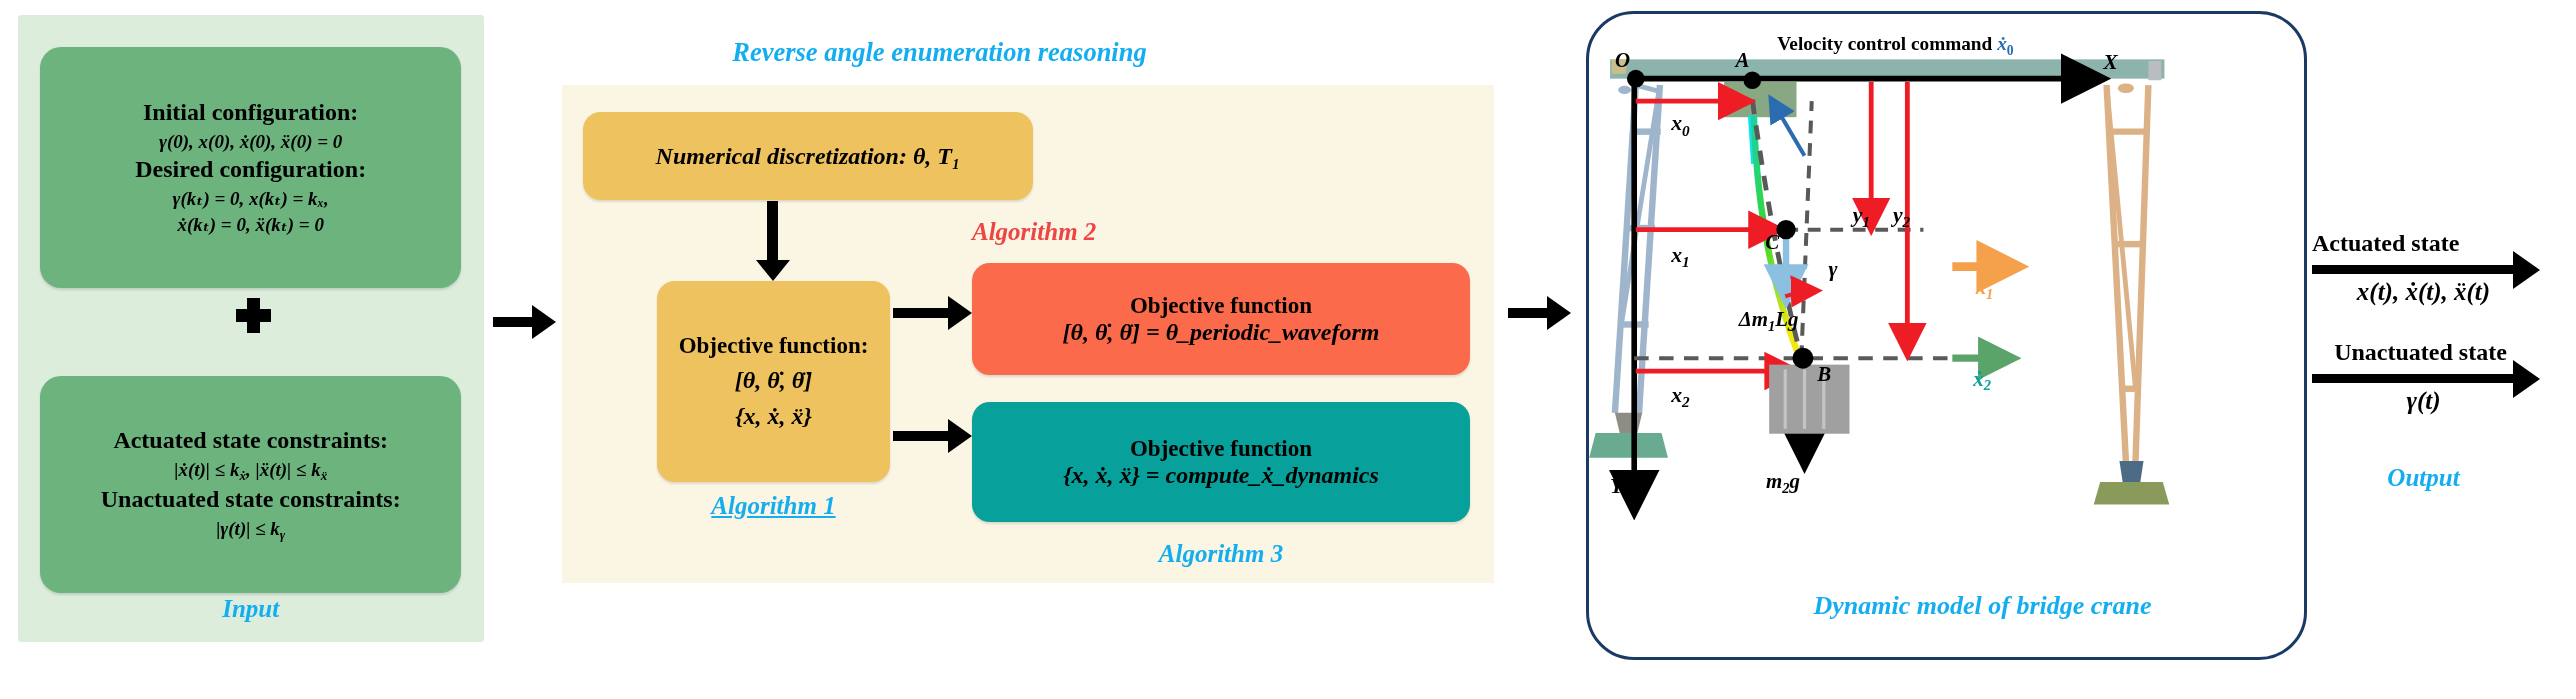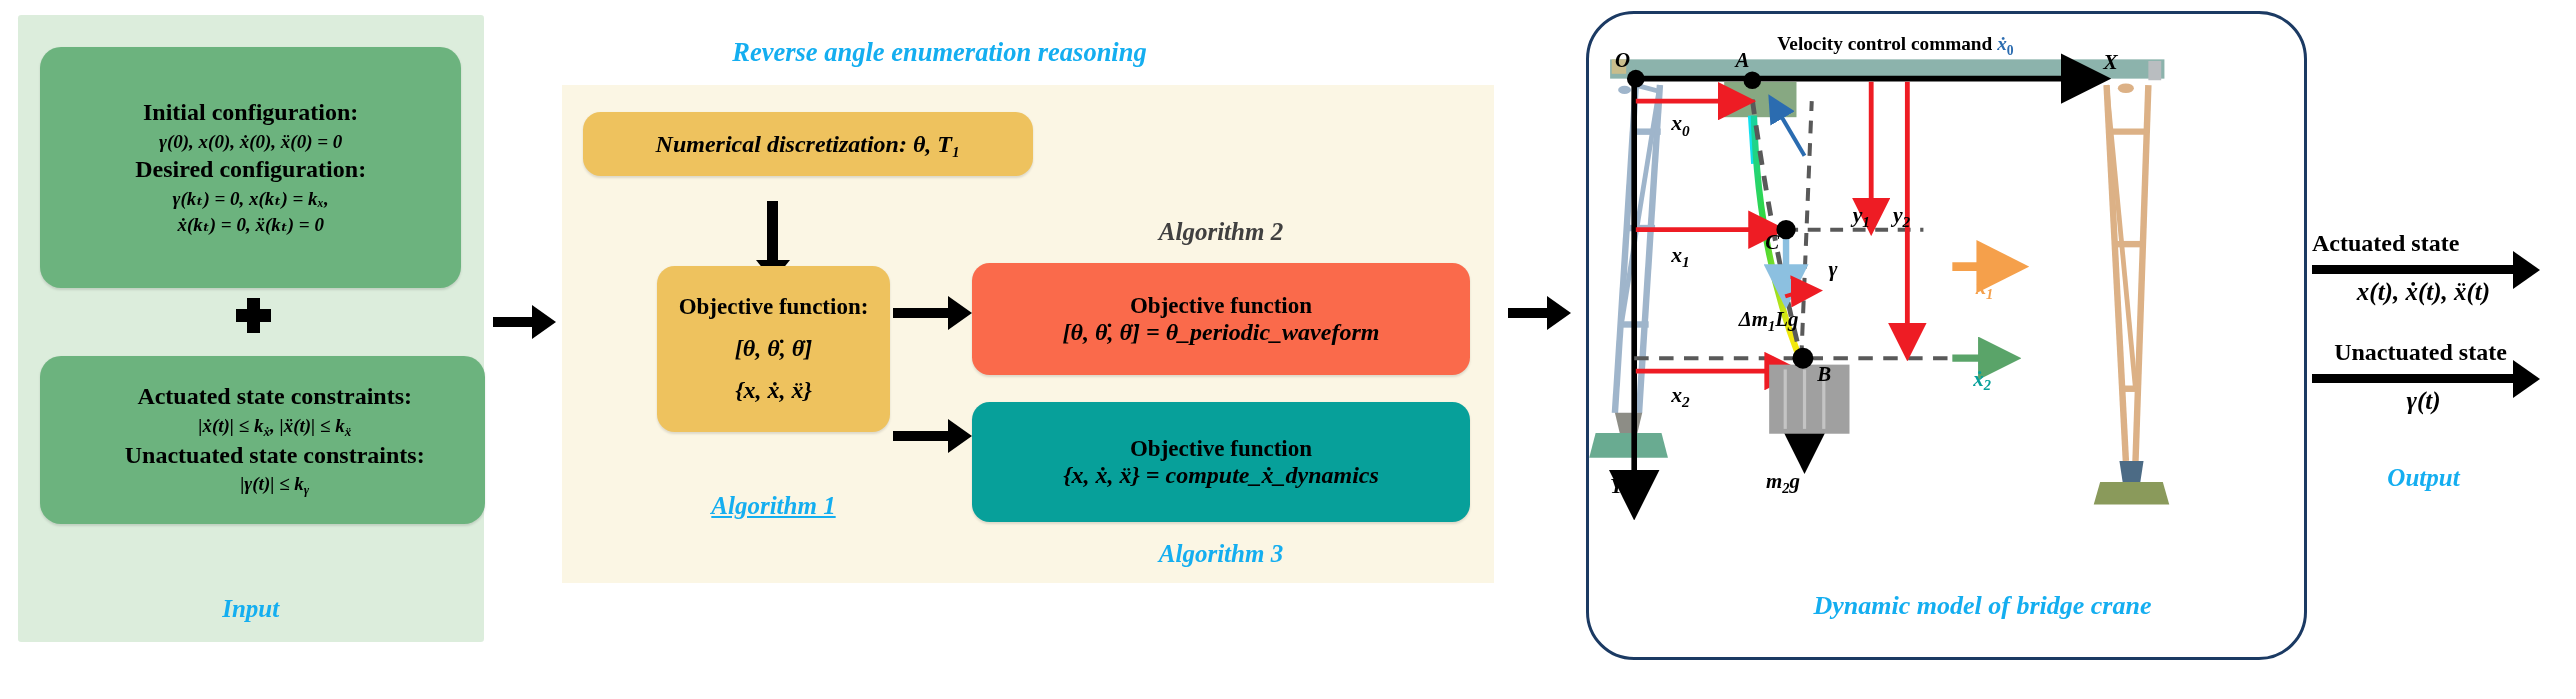--- a/index.html
+++ b/index.html
@@ -9,21 +9,21 @@
   .abs{position:absolute;}
 
   
   #input-panel{left:17.7px;top:14.5px;width:466px;height:627px;
       background:#dceddc;border-radius:3.2px;}
   .green-card{position:absolute;left:22.5px;width:421px;background:#6cb37e;
       border-radius:21px;box-shadow:0 1.6px 2.4px rgba(0,0,0,.12);
       display:flex;flex-direction:column;align-items:center;justify-content:center;
       color:#000;text-align:center;}
   #card-config{top:32px;height:241px;}
-  #card-constraints{top:341px;height:168px;padding-left:24px;}
+  #card-constraints{top:361px;height:217px;}
   .g-line{font-size:24px;font-weight:bold;line-height:1.33;white-space:nowrap;}
   .g-line.math{font-style:italic;font-size:19px;font-weight:bold;}
   #plus-sign{left:218px;top:283px;width:35px;height:35px;}
   #plus-sign:before,#plus-sign:after{content:"";position:absolute;background:#000;}
   #plus-sign:before{left:0;top:11.2px;width:35px;height:13px;}
   #plus-sign:after{left:11.2px;top:0;width:13px;height:35px;}
   #input-label{left:0;top:580px;width:466px;text-align:center;
       color:#14aef0;font-size:25px;font-weight:bold;font-style:italic;}
 
   
@@ -35,23 +35,23 @@
   #arrow-in .shaft{width:39px;}
 
   
   #mid-title{left:562px;top:37px;width:755px;text-align:center;color:#14aef0;
       font-size:26.5px;font-weight:bold;font-style:italic;}
   #mid-panel{left:562px;top:85px;width:932px;height:498px;background:#fbf6e4;}
 
   .y-card{position:absolute;background:#eec25e;border-radius:17.7px;
       box-shadow:0 1.6px 2.4px rgba(0,0,0,.12);display:flex;flex-direction:column;
       align-items:center;justify-content:center;text-align:center;color:#000;}
-  #card-numeric{left:583px;top:112px;width:450px;height:64px;}
+  #card-numeric{left:583px;top:112px;width:450px;height:88px;}
   #card-numeric .t{font-size:24px;font-weight:bold;font-style:italic;}
-  #card-obj1{left:657px;top:266px;width:233px;height:166px;gap:6px;}
+  #card-obj1{left:657px;top:281px;width:233px;height:201px;}
   #card-obj1 .t{font-size:23px;font-weight:bold;line-height:1.45;}
   #card-obj1 .m{font-size:24px;font-weight:bold;font-style:italic;line-height:1.5;}
 
   #vert-arrow{left:767px;top:201px;width:11.2px;height:63px;background:#000;}
   #vert-arrow-head{left:756px;top:260px;width:0;height:0;
       border-left:17px solid transparent;border-right:17px solid transparent;
       border-top:21px solid #000;}
 
   #arrow-a2{left:893px;top:296px;}
   #arrow-a2 .shaft{width:55px;}
@@ -60,21 +60,21 @@
 
   #alg1-label{left:657px;top:492px;width:233px;text-align:center;color:#14aef0;
       font-size:25px;font-weight:bold;font-style:italic;text-decoration:underline;}
 
   #card-alg2{left:972px;top:263px;width:498px;height:112px;background:#fa6a4b;
       border-radius:17.7px;box-shadow:0 1.6px 2.4px rgba(0,0,0,.12);
       display:flex;flex-direction:column;align-items:center;justify-content:center;
       text-align:center;}
   #card-alg2 .t{font-size:23px;font-weight:bold;}
   #card-alg2 .m{font-size:24px;font-weight:bold;font-style:italic;}
-  #alg2-label{left:972px;top:218px;width:498px;text-align:center;color:#404040;
+  #alg2-label{left:972px;top:218px;width:498px;text-align:left;color:#ef4444;
       font-size:25px;font-weight:bold;font-style:italic;}
 
   #card-alg3{left:972px;top:402px;width:498px;height:120px;background:#07a09a;
       border-radius:17.7px;box-shadow:0 1.6px 2.4px rgba(0,0,0,.12);
       display:flex;flex-direction:column;align-items:center;justify-content:center;
       text-align:center;}
   #card-alg3 .t{font-size:23px;font-weight:bold;}
   #card-alg3 .m{font-size:24px;font-weight:bold;font-style:italic;}
   #alg3-label{left:972px;top:540px;width:498px;text-align:center;color:#14aef0;
       font-size:25px;font-weight:bold;font-style:italic;}

